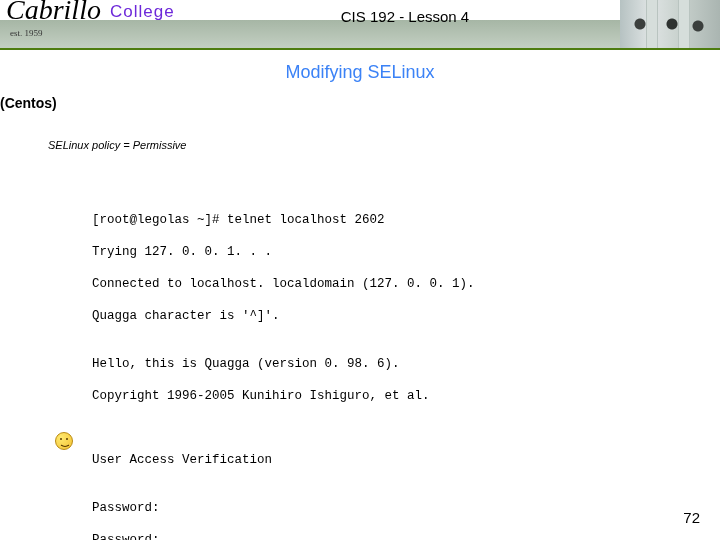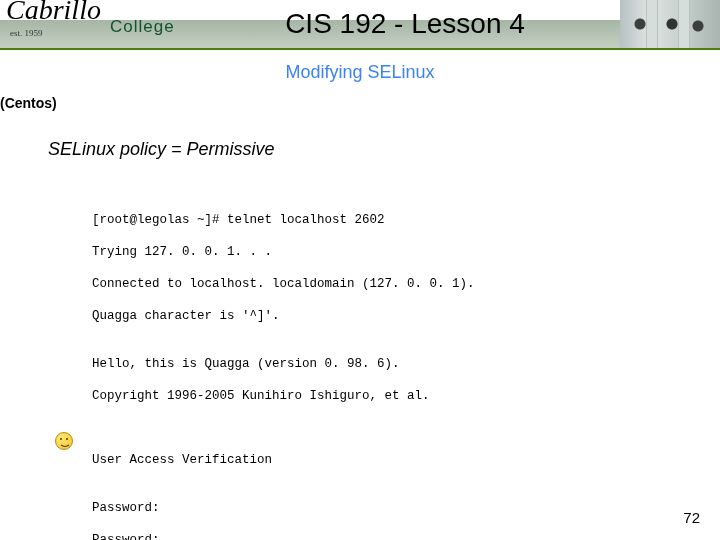--- a/index.html
+++ b/index.html
@@ -43,44 +43,44 @@
     top: -6px;
     font-family: "Brush Script MT", cursive;
     font-size: 28px;
     font-style: italic;
     color: #000;
   }
 
   .logo-college {
     position: absolute;
     left: 110px;
-    top: 17px;
+    top: 2px;
     font-family: Verdana, Arial, sans-serif;
     font-size: 17px;
     letter-spacing: 1px;
-    color: #14532d;
+    color: #6d28d9;
   }
 
   .logo-est {
     position: absolute;
     left: 10px;
     top: 28px;
     font-family: Georgia, serif;
     font-size: 9px;
     color: #333;
   }
 
   .header-title {
     position: absolute;
     left: 200px;
     right: 110px;
     top: 8px;
     text-align: center;
     font-family: Verdana, Arial, sans-serif;
-    font-size: 28px;
+    font-size: 15px;
     color: #000;
   }
 
   .header-photo {
     position: absolute;
     right: 0;
     top: 0;
     width: 100px;
     height: 48px;
     background: linear-gradient(90deg, #b6c2c2 0%, #dfe4e4 30%, #c8d1cd 60%, #aab5b1 100%);
@@ -123,21 +123,21 @@
     font-family: Verdana, Arial, sans-serif;
     font-weight: bold;
     font-size: 14px;
     margin-top: 12px;
     color: #000;
   }
 
   .policy {
     font-family: Verdana, Arial, sans-serif;
     font-style: italic;
-    font-size: 18px;
+    font-size: 11px;
     margin: 28px 16px 0 48px;
     color: #000;
   }
 
   .term-container {
     position: absolute;
     left: 92px;
     top: 196px;
     font-family: "Courier New", monospace;
     font-size: 12.5px;

